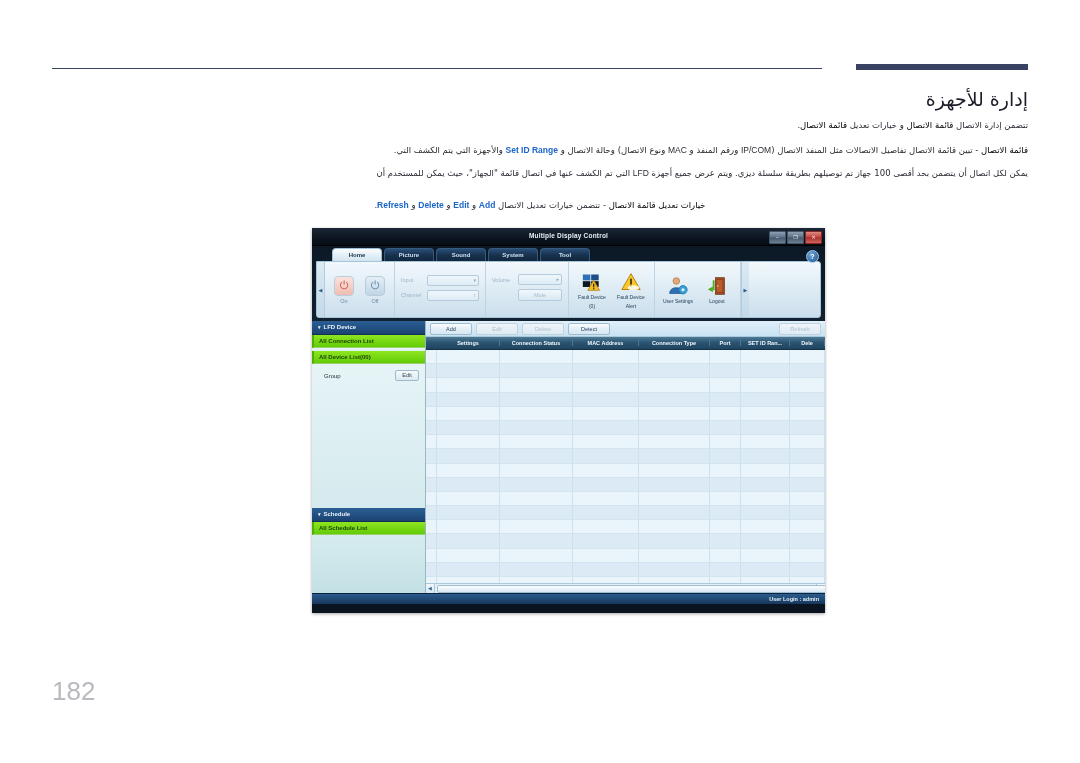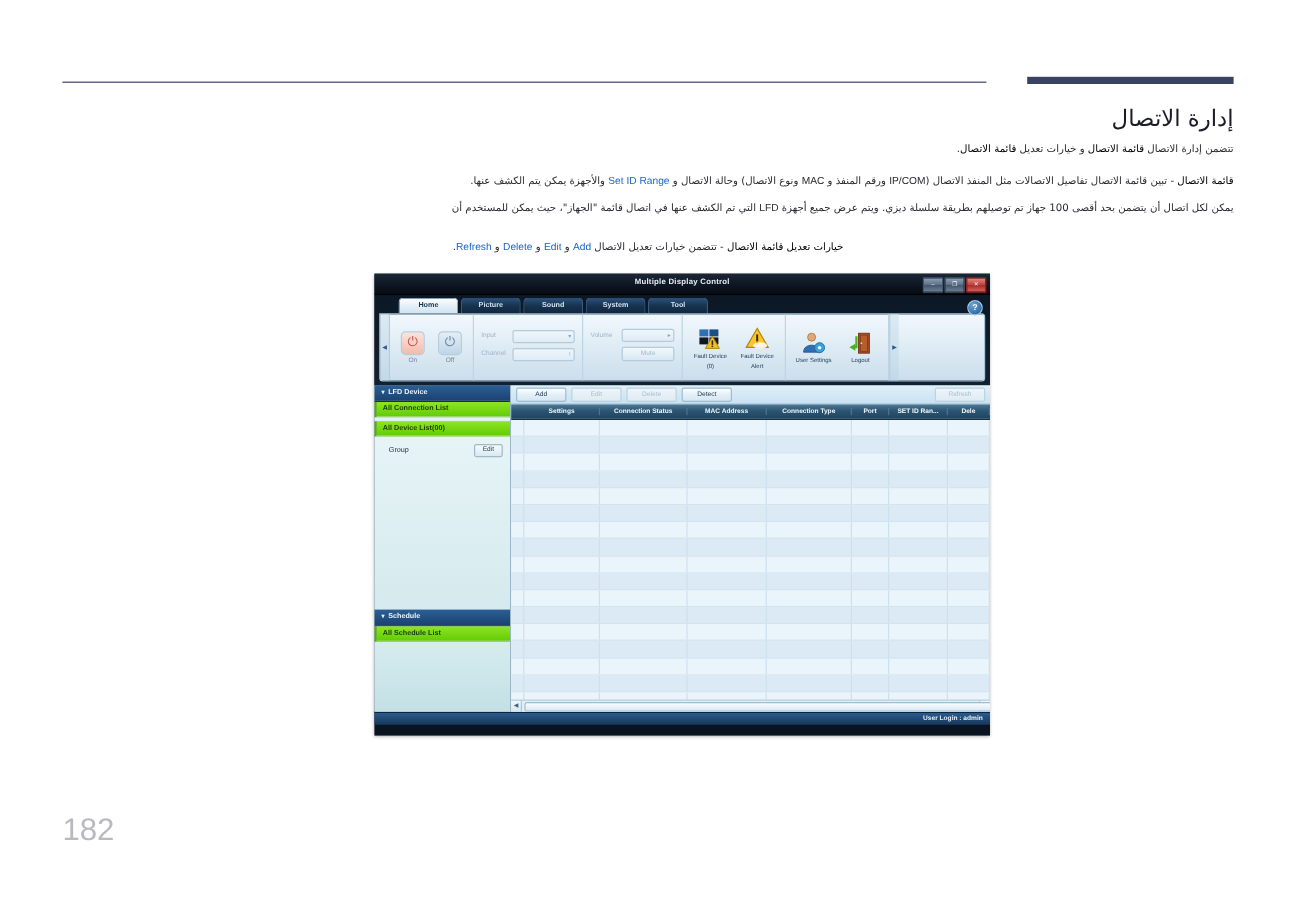--- a/index.html
+++ b/index.html
@@ -55,21 +55,21 @@
     text-align: right;
     font-family: "DejaVu Sans", sans-serif;
     color: #2a2a33;
   }
   .p1 { top: 120px; font-size: 8.5px; }
   .p2 { top: 145px; font-size: 8.5px; }
   .p3 { top: 166px; font-size: 8.5px; line-height: 14px; }
   .p4 { top: 200px; font-size: 8.5px; }
   .p-center { text-align: center; }
   b.bold { font-weight: normal; color: #000; }
-  span.blue { color: #1b64c8; font-weight: normal; font-family: "Liberation Sans", sans-serif; }
+  span.blue { color: #1b64c8; font-weight: bold; font-family: "Liberation Sans", sans-serif; }
   span.lat { font-family: "Liberation Sans", sans-serif; }
 
   
   .page-num {
     position: absolute;
     left: 52px;
     top: 676px;
     font-size: 26px;
     color: #b9b9bf;
     font-family: "Liberation Sans", sans-serif;
@@ -414,25 +414,25 @@
     padding-right: 6px;
     border-top: 1px solid #0c2340;
   }
 </style>
 </head>
 <body>
 
 <div class="hdr-rule"></div>
 <div class="hdr-block"></div>
 
-<div class="doc-title">إدارة الاتصال</div>
+<div class="doc-title">إدارة للأجهزة</div>
 
 <div class="body-text p1"><span>تتضمن إدارة الاتصال </span><b class="bold">قائمة الاتصال</b><span> و خيارات تعديل </span><b class="bold">قائمة الاتصال</b><span>.</span></div>
 
-<div class="body-text p2"><b class="bold">قائمة الاتصال</b><span> - تبين قائمة الاتصال تفاصيل الاتصالات مثل المنفذ الاتصال (</span><span class="lat">IP/COM</span><span> ورقم المنفذ و </span><span class="lat">MAC</span><span> ونوع الاتصال) وحالة الاتصال و </span><span class="blue">Set ID Range</span><span> والأجهزة يمكن يتم الكشف عنها.</span></div>
+<div class="body-text p2"><b class="bold">قائمة الاتصال</b><span> - تبين قائمة الاتصال تفاصيل الاتصالات مثل المنفذ الاتصال (</span><span class="lat">IP/COM</span><span> ورقم المنفذ و </span><span class="lat">MAC</span><span> ونوع الاتصال) وحالة الاتصال و </span><span class="blue">Set ID Range</span><span> والأجهزة التي يتم الكشف التي.</span></div>
 
 <div class="body-text p3"><span>يمكن لكل اتصال أن يتضمن بحد أقصى 100 جهاز تم توصيلهم بطريقة سلسلة ديزي. ويتم عرض جميع أجهزة </span><span class="lat">LFD</span><span> التي تم الكشف عنها في اتصال قائمة "الجهاز"، حيث يمكن للمستخدم أن</span><br></div>
 
 <div class="body-text p4 p-center"><b class="bold">خيارات تعديل قائمة الاتصال</b><span> - تتضمن خيارات تعديل الاتصال </span><span class="blue">Add</span><span> و </span><span class="blue">Edit</span><span> و </span><span class="blue">Delete</span><span> و </span><span class="blue">Refresh</span><span>.</span></div>
 
 <div class="page-num">182</div>
 
 <div class="app">
 
   <div class="titlebar">

